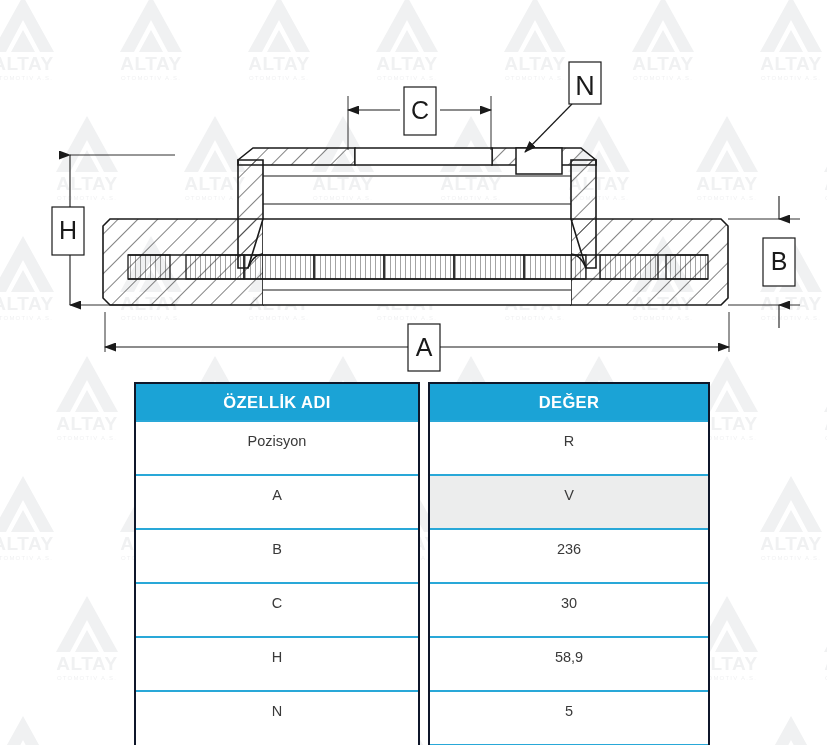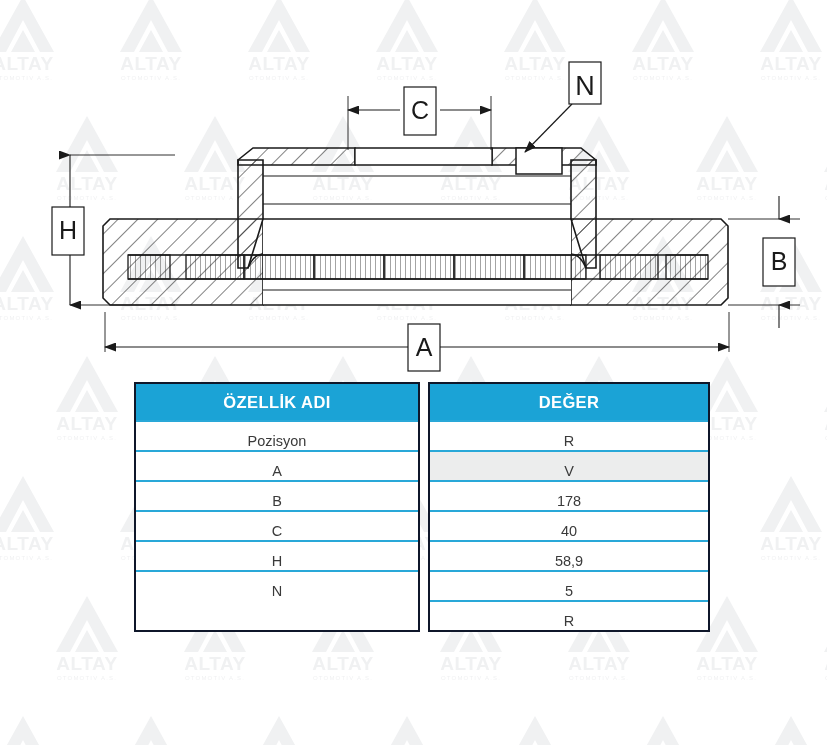--- a/index.html
+++ b/index.html
@@ -67,21 +67,21 @@
     color: #ffffff;
     font-size: 16.5px;
     font-weight: bold;
     letter-spacing: .4px;
     height: 36px;
     line-height: 36px;
     text-align: center;
     box-sizing: border-box;
   }
   .spec-cell {
-    height: 30px;
+    height: 54px;
     line-height: 38px;
     text-align: center;
     font-size: 14.5px;
     color: #3a3a3a;
     border-top: 2px solid #29a8d8;
     box-sizing: border-box;
     background: transparent;
   }
   .spec-cell.alt {
     background: #eceded;
@@ -738,21 +738,21 @@
       <div class="spec-cell">B</div>
       <div class="spec-cell">C</div>
       <div class="spec-cell">H</div>
       <div class="spec-cell">N</div>
     </div>
 
     <div class="spec-col value-col">
       <div class="spec-head">DEĞER</div>
       <div class="spec-cell">R</div>
       <div class="spec-cell alt">V</div>
-      <div class="spec-cell">178</div>
-      <div class="spec-cell">40</div>
+      <div class="spec-cell">236</div>
+      <div class="spec-cell">30</div>
       <div class="spec-cell">58,9</div>
       <div class="spec-cell">5</div>
       <div class="spec-cell">R</div>
     </div>
   </div>
 
 </div>
 
 </body></html>

